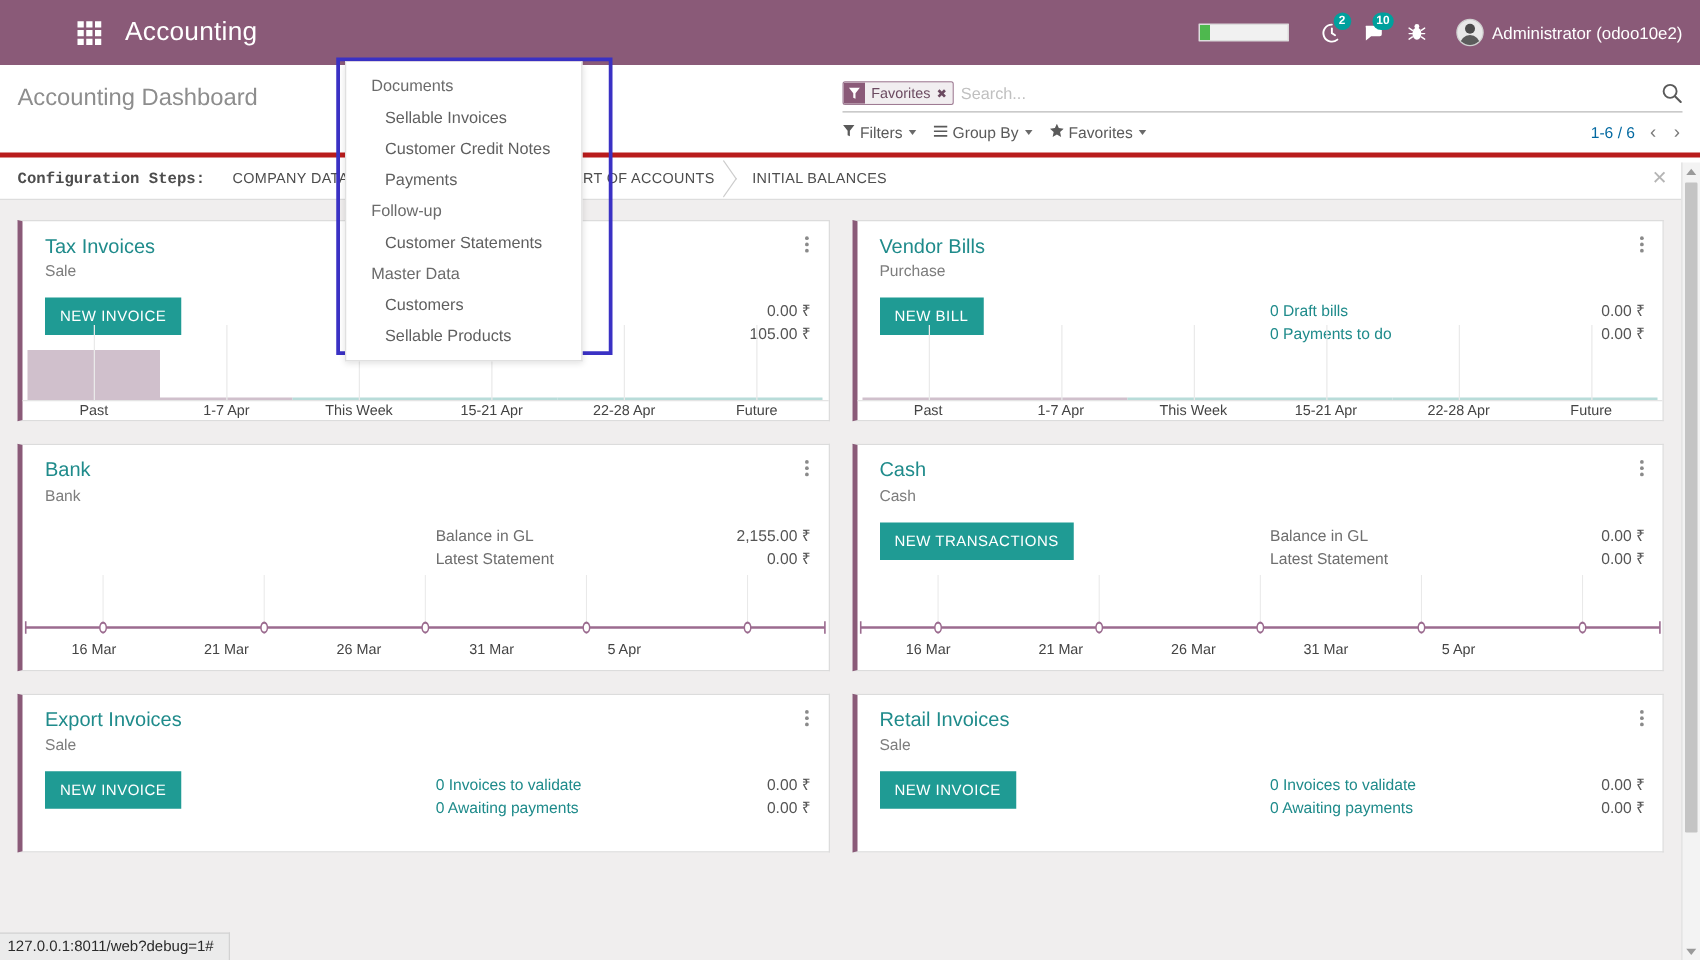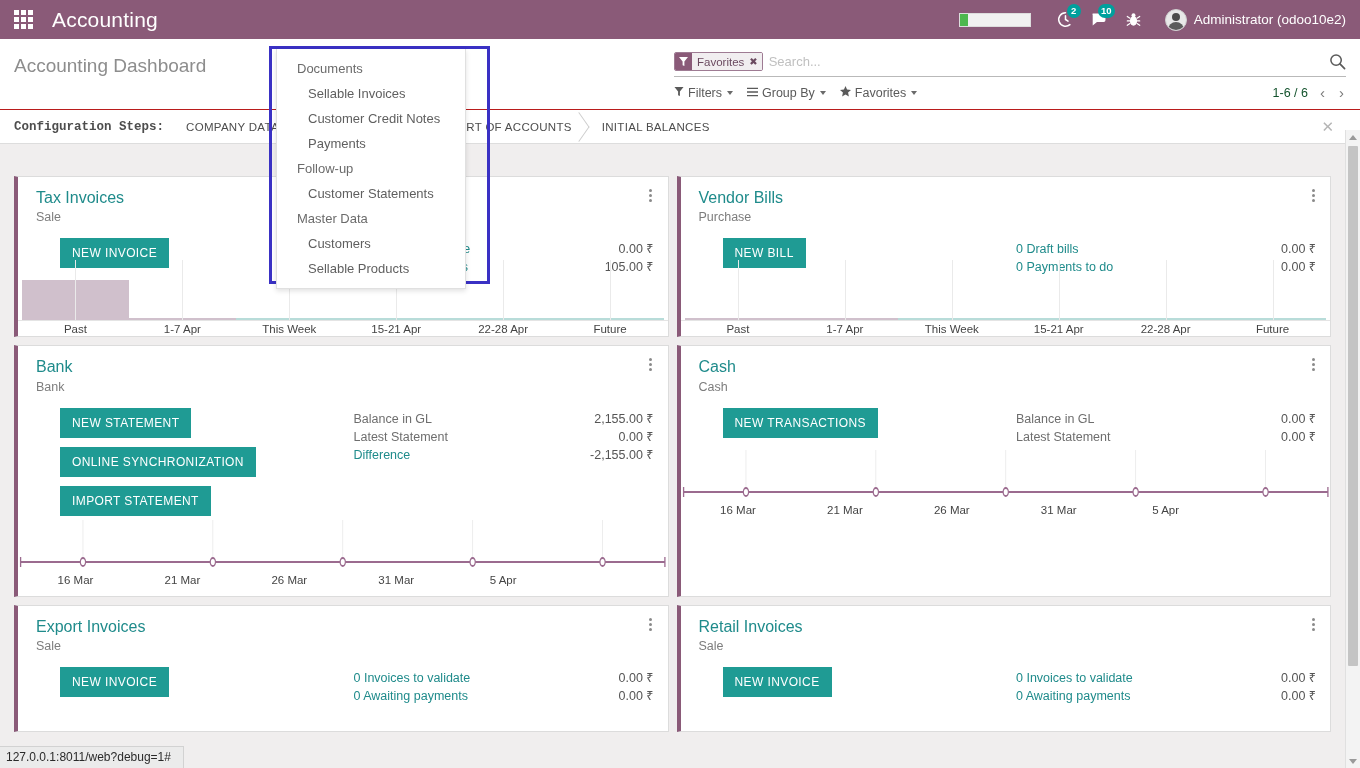--- a/index.html
+++ b/index.html
@@ -5,24 +5,25 @@
   * { box-sizing: border-box; margin: 0; padding: 0; }
   html, body {
     width: 1360px; height: 768px;
     font-family: "Liberation Sans", sans-serif;
     background: #f0eeee;
     overflow: hidden;
   }
 
   
   .navbar {
-    height: 39px; background: #8a5a78;
+    height: 52px; background: #8a5a78;
     display: flex; align-items: center;
     position: relative; z-index: 40;
     color: #ffffff;
+    padding-left: 48px;
   }
   .apps-grid {
     width: 46px; height: 46px;
     display: flex; align-items: center; justify-content: center;
     cursor: pointer;
   }
   .apps-grid .g {
     display: grid; grid-template-columns: repeat(3,5px);
     grid-template-rows: repeat(3,5px); gap: 2px;
   }
@@ -69,21 +70,21 @@
   }
   .avatar::after {
     content: ""; position: absolute; left: 50%; top: 12px;
     width: 16px; height: 12px; border-radius: 8px 8px 0 0; background: #5b5b5b;
     transform: translateX(-50%);
   }
   .user-name { font-size: 13.5px; color: #ffffff; white-space: nowrap; }
 
   
   .control-panel {
-    background: #ffffff; border-bottom: 1px solid #b91c1c;
+    background: #ffffff; border-bottom: 4px solid #b91c1c;
     padding: 0 14px; position: relative; z-index: 10;
   }
   .cp-row1 { display: flex; align-items: flex-start; padding-top: 13px; }
   .page-title {
     font-size: 19px; color: #8d8d8d; font-weight: normal;
     padding-top: 3px; white-space: nowrap;
   }
   .searchview-wrap { margin-left: auto; width: 672px; }
   .searchview {
     display: flex; align-items: center;
@@ -118,21 +119,21 @@
   .cp-btn {
     font-size: 12.5px; color: #5a5a5a; display: flex; align-items: center;
     gap: 4px; cursor: pointer; white-space: nowrap;
   }
   .caret {
     width: 0; height: 0; border-left: 3.5px solid transparent;
     border-right: 3.5px solid transparent; border-top: 4px solid #6a6a6a;
     margin-left: 1px;
   }
   .pager { margin-left: auto; display: flex; align-items: center; gap: 10px; }
-  .pager-count { font-size: 12.5px; color: #14532d; white-space: nowrap; }
+  .pager-count { font-size: 12.5px; color: #0369a1; white-space: nowrap; }
   .pager-arrow { color: #7a7a7a; cursor: pointer; font-size: 15px; line-height: 1; padding: 0 2px; }
 
   
   .config-banner {
     background: #ffffff; border-bottom: 1px solid #dddddd;
     height: 34px; display: flex; align-items: center;
     padding-left: 14px; position: relative; z-index: 5;
   }
   .cfg-label {
     font-size: 12.5px; font-weight: bold; color: #4d4d4d;
@@ -156,41 +157,41 @@
     color: #b5b5b5; font-size: 15px; cursor: pointer; line-height: 1;
   }
 
   
   .dash-scroll {
     position: absolute; left: 0; right: 0; top: 164px; bottom: 0;
     overflow: hidden; background: #f0eeee;
   }
   .dash-grid {
     display: grid; grid-template-columns: 1fr 1fr;
-    gap: 8px; padding: 12px 29px 12px 14px;
+    gap: 18px; padding: 12px 29px 12px 14px;
   }
   .card {
     background: #ffffff; border: 1px solid #dcdcdc;
     border-left: 4px solid #8a5a78;
     position: relative; padding: 12px 14px 0 18px;
   }
   .card-head { display: flex; align-items: flex-start; }
   .card-title {
     font-size: 16px; color: #1f8b8b; font-weight: normal;
     cursor: pointer; line-height: 1.15;
   }
   .card-sub { font-size: 12.5px; color: #7d7d7d; margin-top: 3px; }
   .kebab {
     position: absolute; right: 10px; top: 10px;
     color: #8a8a8a; font-size: 15px; letter-spacing: 0; cursor: pointer;
     line-height: .7; width: 14px; text-align: center;
   }
   .kebab i { display: block; width: 3px; height: 3px; background: #8a8a8a; border-radius: 50%; margin: 2px auto; }
   .card-body { display: flex; margin-top: 14px; }
-  .btn-col { display: flex; flex-direction: column; gap: 9px; width: 230px; flex: none; margin-left: 24px; }
+  .btn-col { display: flex; flex-direction: column; gap: 9px; width: 230px; flex: none; }
   .btn {
     background: #1f9b94; color: #ffffff; border: none;
     font-size: 12px; letter-spacing: .4px;
     padding: 8px 12px; cursor: pointer; align-self: flex-start;
     font-family: "Liberation Sans", sans-serif;
   }
   .stats { margin-left: auto; width: 300px; padding-top: 2px; }
   .stat-row { display: flex; font-size: 12.5px; line-height: 18px; }
   .stat-lbl { color: #1f8b8b; cursor: pointer; }
   .stat-lbl.plain { color: #6e6e6e; cursor: default; }
@@ -530,37 +531,28 @@
           <i></i>
           <i></i>
         </div>
       <div class="card-head">
         <div>
           <div class="card-title">Bank</div>
           <div class="card-sub">Bank</div>
         </div>
       </div>
       <div class="card-body">
-        <div class="btn-col">
-          <button class="btn">NEW STATEMENT</button>
-          <button class="btn">ONLINE SYNCHRONIZATION</button>
-          <button class="btn">IMPORT STATEMENT</button>
-        </div>
         <div class="stats">
           <div class="stat-row">
             <span class="stat-lbl plain">Balance in GL</span>
             <span class="stat-val">2,155.00 ₹</span>
           </div>
           <div class="stat-row">
             <span class="stat-lbl plain">Latest Statement</span>
             <span class="stat-val">0.00 ₹</span>
-          </div>
-          <div class="stat-row">
-            <span class="stat-lbl">Difference</span>
-            <span class="stat-val">-2,155.00 ₹</span>
           </div>
         </div>
       </div>
       <div class="linechart">
           <svg viewBox="0 0 1000 58" preserveAspectRatio="none">
             <line x1="100" y1="4" x2="100" y2="46" stroke="#e8e8e8" stroke-width="1.2"></line>
             <line x1="300" y1="4" x2="300" y2="46" stroke="#e8e8e8" stroke-width="1.2"></line>
             <line x1="500" y1="4" x2="500" y2="46" stroke="#e8e8e8" stroke-width="1.2"></line>
             <line x1="700" y1="4" x2="700" y2="46" stroke="#e8e8e8" stroke-width="1.2"></line>
             <line x1="900" y1="4" x2="900" y2="46" stroke="#e8e8e8" stroke-width="1.2"></line>

